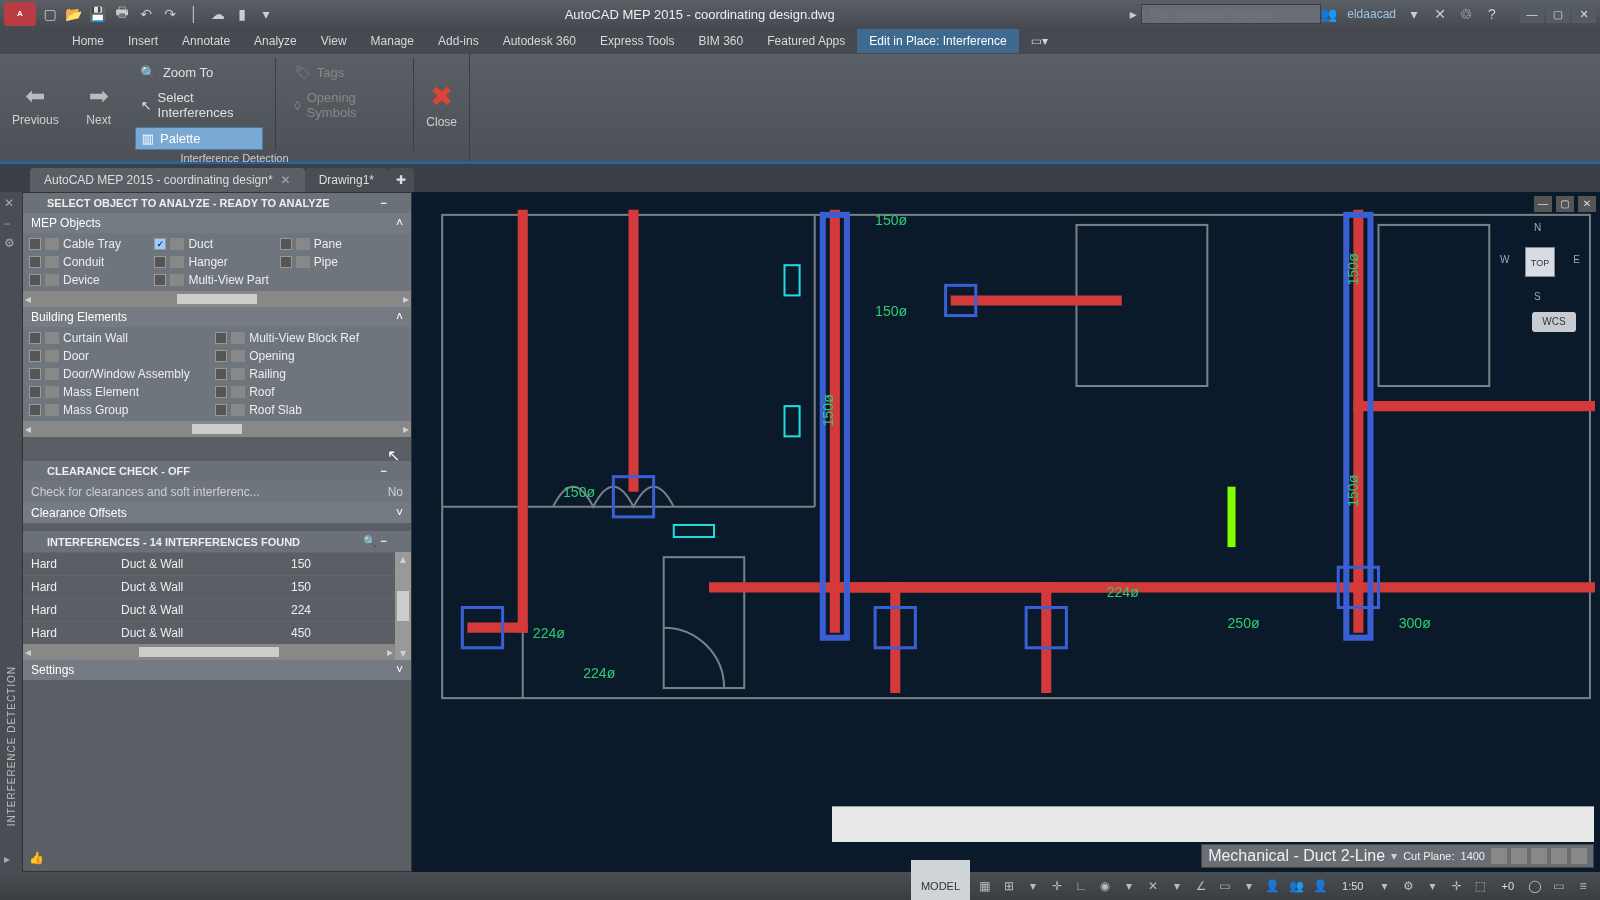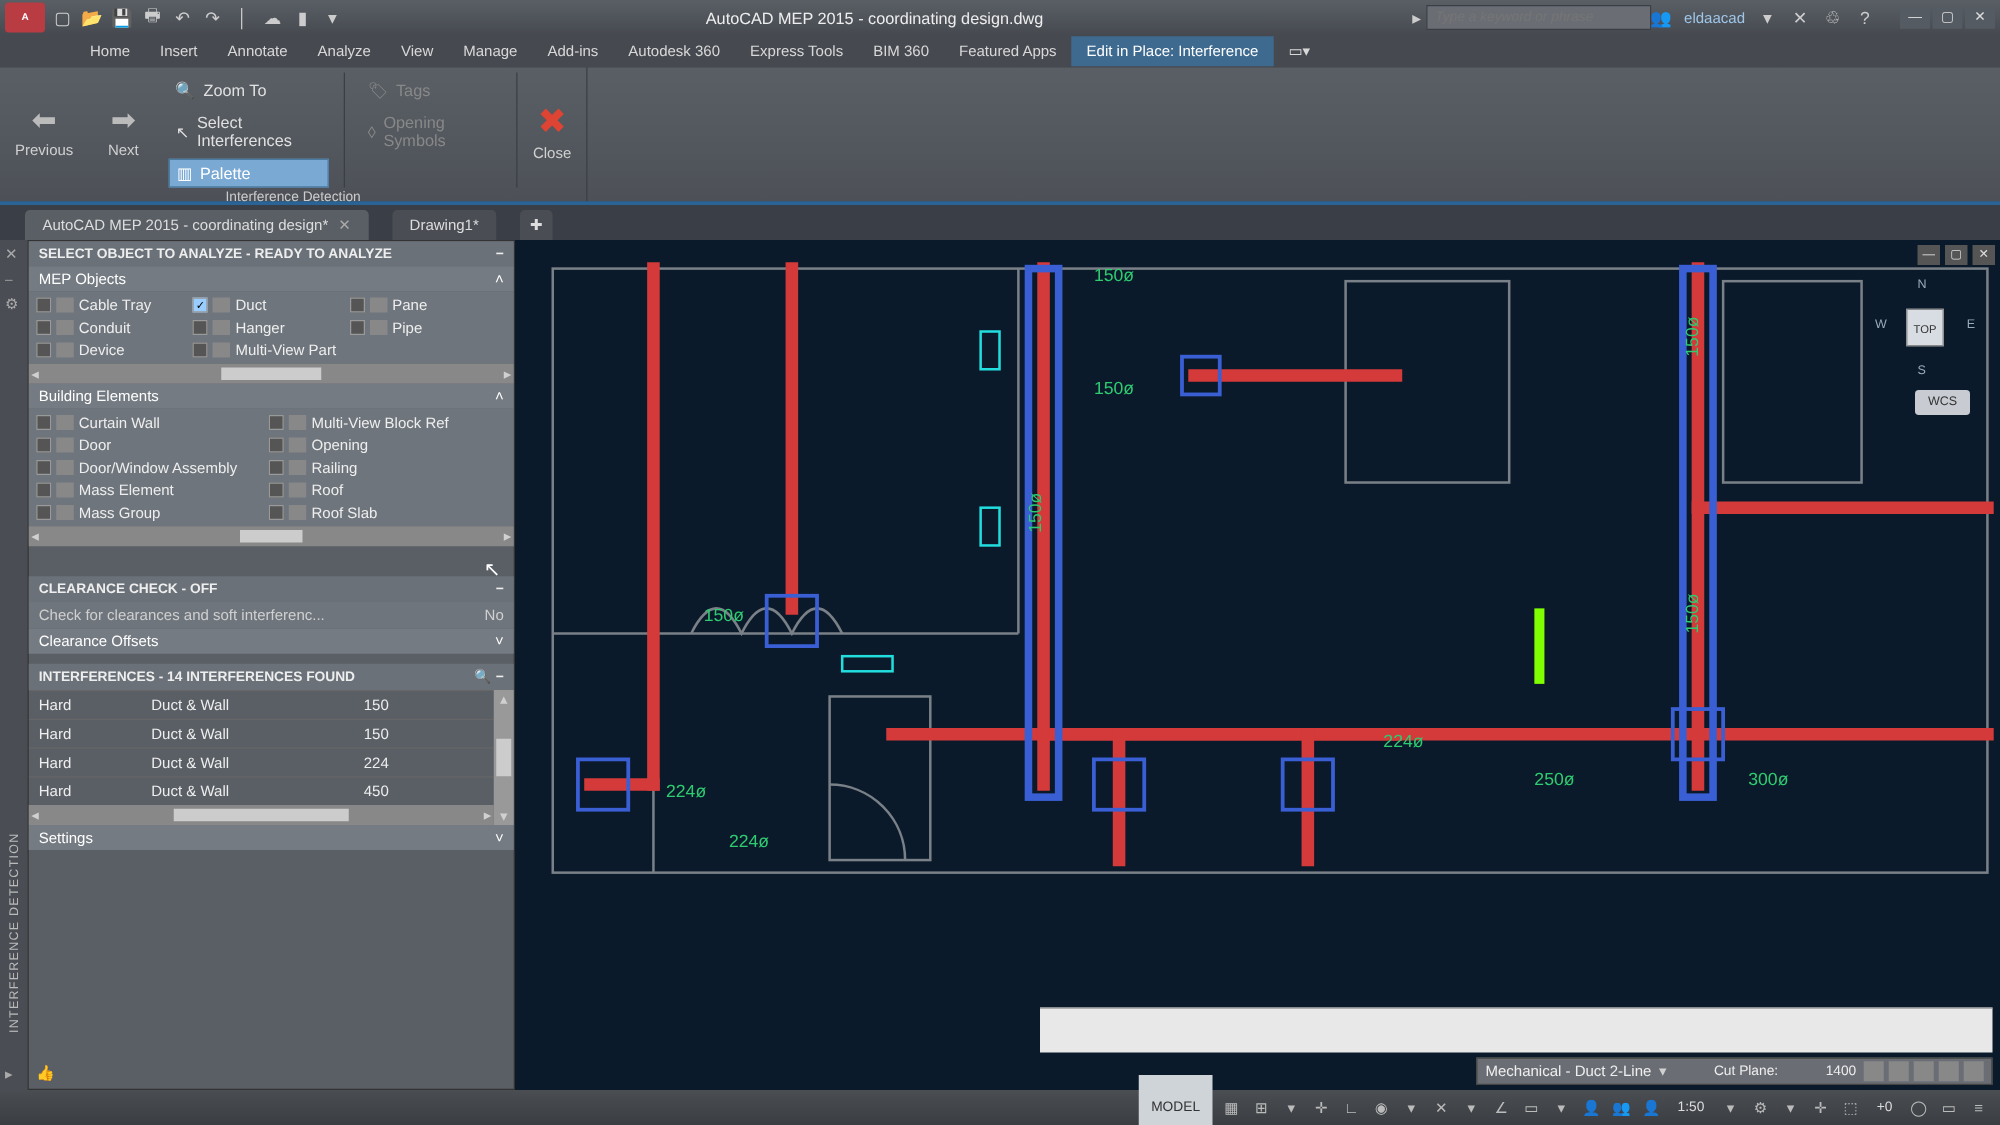--- a/index.html
+++ b/index.html
@@ -28,33 +28,33 @@
 .ribbon-group-label { text-align:center; font-size:11px; color:#ccc; padding:2px 0; }
 .big-btn { display:flex; flex-direction:column; align-items:center; justify-content:center; padding:4px; gap:2px; }
 .arrow-icon { width:40px; height:30px; display:flex; align-items:center; justify-content:center; font-size:24px; color:#bbb; }
 .rb-row { display:flex; gap:12px; }
 .small-btn { display:flex; align-items:center; gap:6px; font-size:13px; color:#e0e0e0; padding:3px 6px; }
 .small-btn.sel { background:#7aa9d4; color:#fff; border:1px solid #4a7ba0; }
 .close-x { font-size:28px; color:#d43; }
 .disabled { color:#888; }
 
 
-.filetabs { height:28px; background:#3a3f47; display:flex; align-items:flex-end; padding-left:20px; gap:19px; }
+.filetabs { height:28px; background:#3a3f47; display:flex; align-items:flex-end; padding-left:20px; gap:0;margin-left:10px; }
 .filetab { padding:5px 14px; background:#5a5f66; border-radius:4px 4px 0 0; color:#ddd; font-size:12px; display:flex; align-items:center; gap:8px; }
 .filetab .tx { color:#aaa; }
 
 
 .main { display:flex; height:calc(900px - 28px - 26px - 110px - 28px - 28px); }
 .sidebar { width:22px; background:#4a4e54; display:flex; flex-direction:column; align-items:center; padding-top:4px; gap:6px; }
 .sidebar-icon { width:14px; height:14px; color:#aaa; font-size:12px; }
 .vtext { writing-mode:vertical-rl; transform:rotate(180deg); color:#bbb; font-size:10px; margin-top:auto; margin-bottom:20px; letter-spacing:1px; }
 
 
 .palette { width:390px; background:#5a5f66; border:1px solid #333; display:flex; flex-direction:column; }
-.pal-header { background:#6a7178; padding:4px 8px; font-weight:bold; font-size:11px; color:#eee; display:flex; justify-content:space-between; align-items:center; }
+.pal-header { background:#6a7178; padding:4px 24px; font-weight:bold; font-size:11px; color:#eee; display:flex; justify-content:space-between; align-items:center; }
 .pal-subheader { background:#747b82; padding:3px 8px; font-size:12px; color:#fff; display:flex; justify-content:space-between; align-items:center; }
 .check-grid { display:flex; flex-wrap:wrap; padding:2px 4px; background:#6e757c; }
 .check-item { width:49%; display:flex; align-items:center; gap:4px; padding:2px 2px; font-size:12px; color:#eee; }
 .check-item.third { width:33%; }
 .chk { width:12px; height:12px; border:1px solid #999; background:#555; display:inline-block; }
 .chk.on { background:#9cf; }
 .chk.on::after { content:"✓"; color:#000; font-size:9px; display:block; text-align:center; line-height:10px; }
 .mini-icon { width:14px; height:12px; background:#888; }
 .hscroll { height:16px; background:#888; display:flex; align-items:center; justify-content:space-between; padding:0 2px; }
 .hscroll .thumb { height:10px; background:#ccc; width:80px; }
@@ -74,22 +74,22 @@
 .canvas-controls { position:absolute; top:4px; right:4px; display:flex; gap:4px; }
 .cv-btn { width:18px; height:16px; background:#555; color:#ddd; text-align:center; font-size:10px; line-height:16px; }
 .viewcube { position:absolute; top:30px; right:20px; width:80px; height:80px; }
 .vc-center { position:absolute; top:25px; left:25px; width:30px; height:30px; background:#d8dde3; border:1px solid #888; font-size:9px; text-align:center; line-height:30px; color:#333; }
 .vc-dir { position:absolute; font-size:10px; color:#9ab; }
 .wcs { position:absolute; top:120px; right:24px; width:44px; height:20px; background:#c8ccd2; color:#333; text-align:center; font-size:10px; line-height:20px; border-radius:3px; }
 
 .canvas-svg { width:100%; height:100%; }
 
 .canvas-bottom-bar { position:absolute; bottom:4px; right:6px; display:flex; align-items:center; gap:6px; background:#6a6e74; padding:2px 6px; border:1px solid #444; }
-.cbb-select { font-size:12px; color:#eee; }
-.cbb-lbl { font-size:11px; color:#eee;margin-left:32px; }
+.cbb-select { font-size:16px; color:#eee; }
+.cbb-lbl { font-size:11px; color:#eee; }
 .cbb-icons { display:flex; gap:4px; }
 .cbb-ico { width:16px; height:16px; background:#888; }
 
 .cmdbar { height:36px; background:#e8e8e8; border-top:1px solid #999; position:absolute; bottom:30px; left:420px; right:6px; }
 
 
 .statusbar { height:28px; background:linear-gradient(#4a4e52,#3a3e42); display:flex; align-items:center; justify-content:flex-end; gap:6px; padding:0 8px; position:fixed; bottom:0; left:0; right:0; }
 .st-btn { padding:2px 6px; color:#ddd; font-size:11px; display:flex; align-items:center; gap:2px; }
 .st-btn.model { background:#cfd4d9; color:#333; padding:20px 10px; }
 .st-ico { width:18px; height:18px; display:flex; align-items:center; justify-content:center; color:#bbb; }

